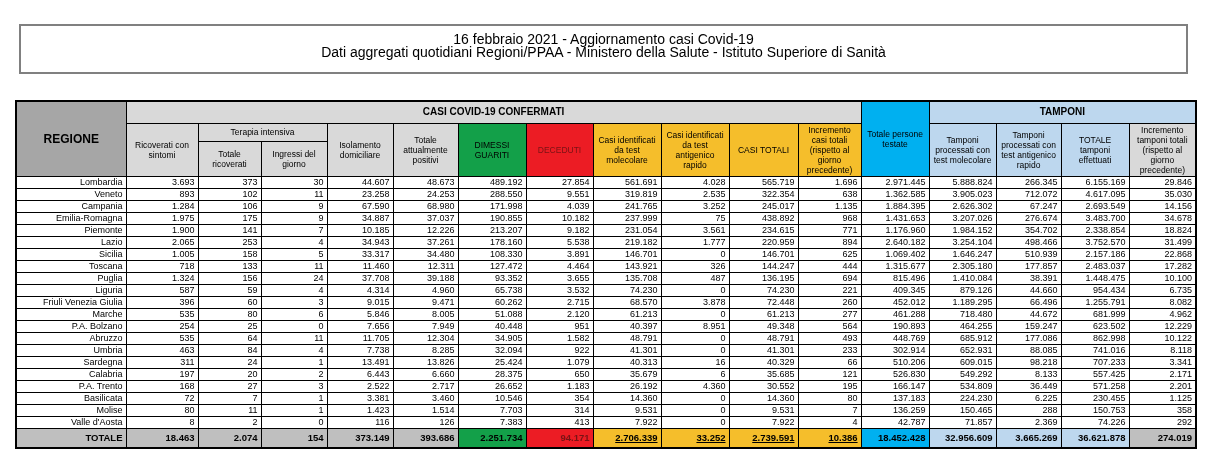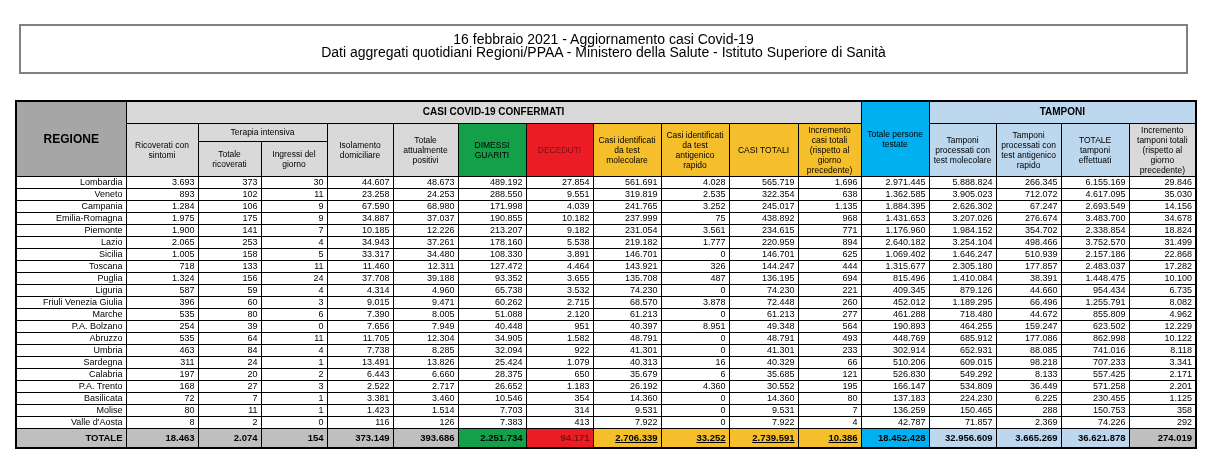--- a/index.html
+++ b/index.html
@@ -318,38 +318,38 @@
         <td>1.189.295</td>
         <td>66.496</td>
         <td>1.255.791</td>
         <td>8.082</td>
       </tr>
       <tr>
         <td class="region">Marche</td>
         <td>535</td>
         <td>80</td>
         <td>6</td>
-        <td>7.390</td>
+        <td>5.846</td>
         <td>8.005</td>
         <td>51.088</td>
         <td>2.120</td>
         <td>61.213</td>
         <td>0</td>
         <td>61.213</td>
         <td>277</td>
         <td>461.288</td>
         <td>718.480</td>
         <td>44.672</td>
-        <td>855.809</td>
+        <td>681.999</td>
         <td>4.962</td>
       </tr>
       <tr>
         <td class="region">P.A. Bolzano</td>
         <td>254</td>
-        <td>39</td>
+        <td>25</td>
         <td>0</td>
         <td>7.656</td>
         <td>7.949</td>
         <td>40.448</td>
         <td>951</td>
         <td>40.397</td>
         <td>8.951</td>
         <td>49.348</td>
         <td>564</td>
         <td>190.893</td>

